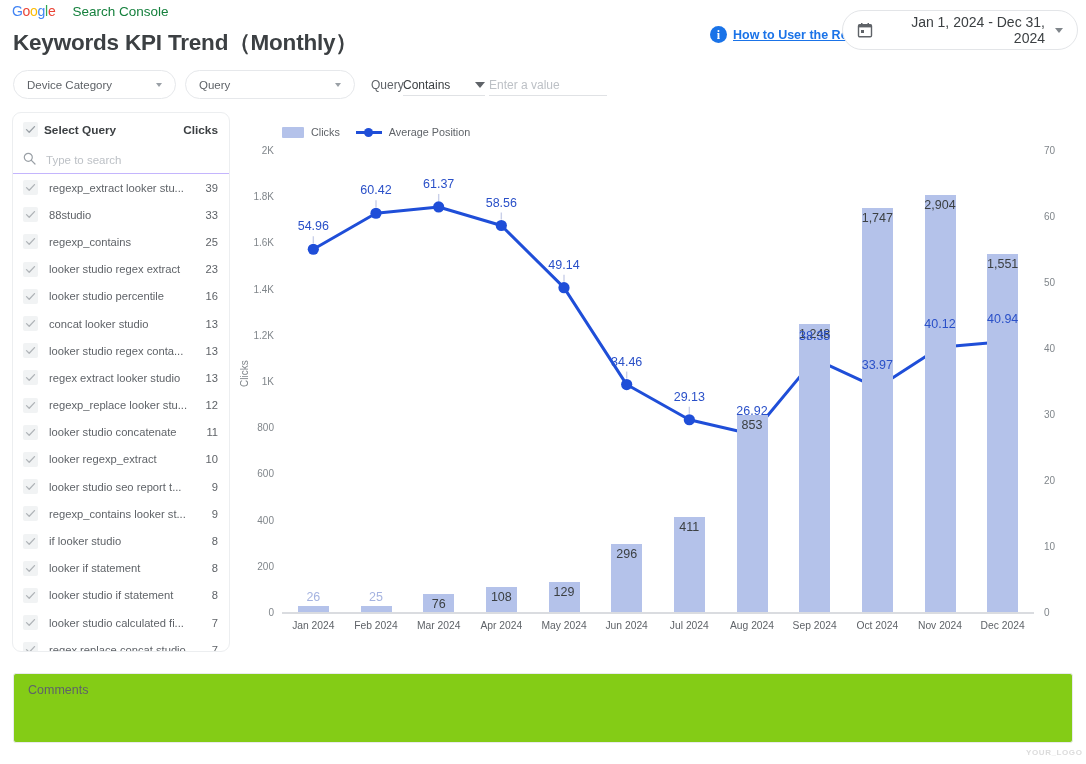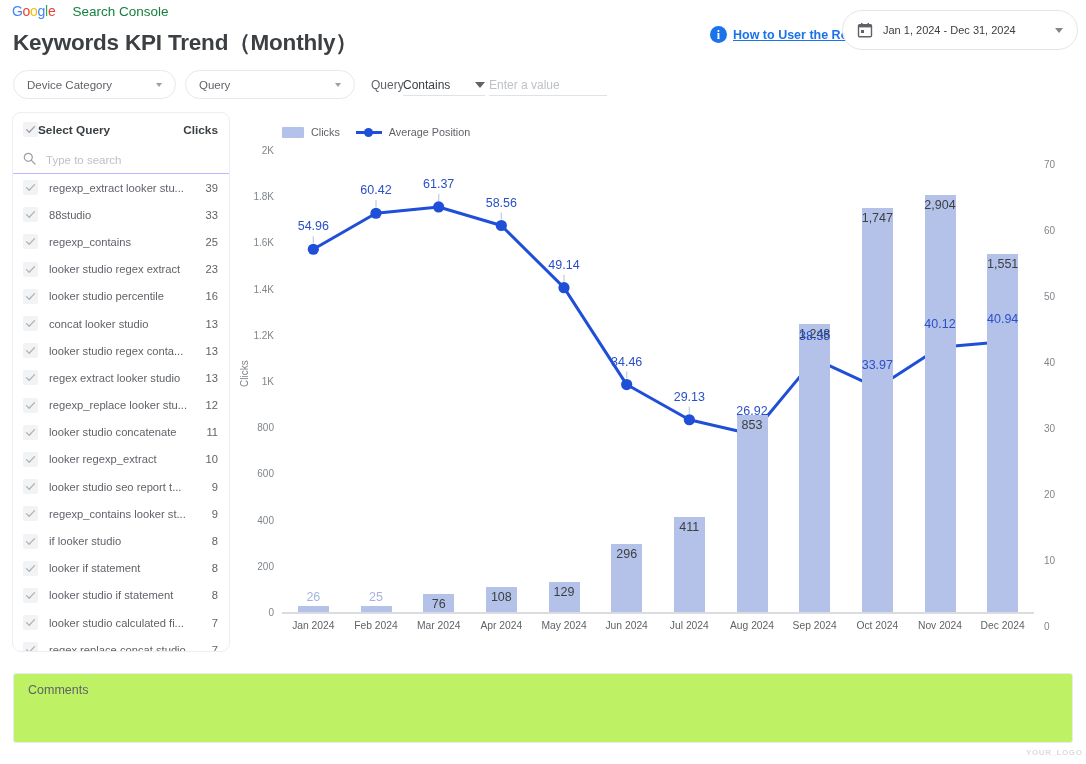--- a/index.html
+++ b/index.html
@@ -36,21 +36,21 @@
     font-size: 12.5px; font-weight: 700; color: #1a73e8;
     text-decoration: underline; cursor: pointer;
   }
   .daterange {
     position: absolute; left: 842px; top: 10px; width: 236px; height: 40px;
     border: 1px solid #e3e5e8; border-radius: 20px; background: #fff;
     display: flex; align-items: center; padding: 0 14px; gap: 10px;
   }
   .cal-icon { width: 16px; height: 16px; position: relative; flex: 0 0 auto; }
   .cal-icon svg { display:block; }
-  .daterange-label { flex: 1; font-size: 11px; color: #3c4043; text-align: left; }
+  .daterange-label { flex: 1; font-size: 14px; color: #3c4043; text-align: right; }
   .caret { width: 0; height: 0; border-left: 4px solid transparent; border-right: 4px solid transparent;
            border-top: 5px solid #80868b; }
 
   
   .pill {
     position: absolute; top: 70px; height: 29px;
     border: 1px solid #e6e8eb; border-radius: 15px; background: #fff;
     display: flex; align-items: center; padding: 0 13px;
   }
   .pill .lbl { flex: 1; font-size: 11.5px; color: #5f6368; }
@@ -79,21 +79,21 @@
     overflow: hidden; display: flex; flex-direction: column;
   }
   .side-head {
     height: 33px; display: flex; align-items: center; padding: 0 11px 0 10px; flex: 0 0 auto;
   }
   .chk {
     width: 15px; height: 15px; border-radius: 2px; background: #f1f3f4;
     display: flex; align-items: center; justify-content: center; flex: 0 0 auto;
   }
   .chk svg { display:block; }
-  .side-head .title { flex: 1; margin-left: 0; font-size: 11.8px; font-weight: 700; color: #3c4043; }
+  .side-head .title { flex: 1; margin-left: 6px; font-size: 11.8px; font-weight: 700; color: #3c4043; }
   .side-head .clicks { font-size: 11.8px; font-weight: 700; color: #3c4043; }
   .side-search {
     height: 28px; display: flex; align-items: center; padding: 0 10px; gap: 10px;
     border-bottom: 1px solid #c4b5fd; flex: 0 0 auto;
   }
   .search-input {
     flex: 1; border: none; outline: none; background: transparent;
     font-family: inherit; font-size: 11.5px; color: #3c4043;
   }
   .search-input::placeholder { color: #bdc1c6; }
@@ -127,21 +127,21 @@
   .axis-label-right {
     position: absolute; right: -2px; top: 340px; font-size: 9.5px; color: #80868b;
     font-style: italic; transform: rotate(-90deg); transform-origin: right top; white-space: nowrap;
   }
 
   .ytick {
     position: absolute; font-size: 10px; color: #80868b; text-align: right;
     transform: translateY(-50%); white-space: nowrap;
   }
   .ytick.left { left: 0; width: 32px; }
-  .ytick.right { right: 0; width: 26px; text-align: left; margin-top: 14px; }
+  .ytick.right { right: 0; width: 26px; text-align: left; }
 
   .bar { position: absolute; bottom: 0; background: #b4c2ea; }
   .barlabel {
     position: absolute; font-size: 12.5px; color: #3c4043; text-align: center;
     white-space: nowrap; transform: translateX(-50%);
   }
   .barlabel.light { color: #a5b3e0; }
 
   .xtick {
     position: absolute; font-size: 10.3px; color: #5f6368; text-align: center;
@@ -151,21 +151,21 @@
   .ptlabel {
     position: absolute; font-size: 12.5px; color: #2a50c8; white-space: nowrap;
     transform: translateX(-50%); text-align: center;
   }
 
   svg.lineoverlay { position: absolute; left: 0; top: 0; overflow: visible; }
 
   
   .comments {
     position: absolute; left: 13px; top: 673px; width: 1060px; height: 70px;
-    border: 1px solid #e8eaed; border-radius: 3px; background: #bef264;
+    border: 1px solid #e8eaed; border-radius: 3px; background: #84cc16;
   }
   .comments .ph { position: absolute; left: 14px; top: 9px; font-size: 12.5px; color: #5f6368; }
 
   .watermark {
     position: absolute; left: 1026px; top: 748px; font-size: 8px;
     letter-spacing: 0.6px; color: #dcdcdc; font-weight: 700;
   }
 </style>
 </head>
 <body>

